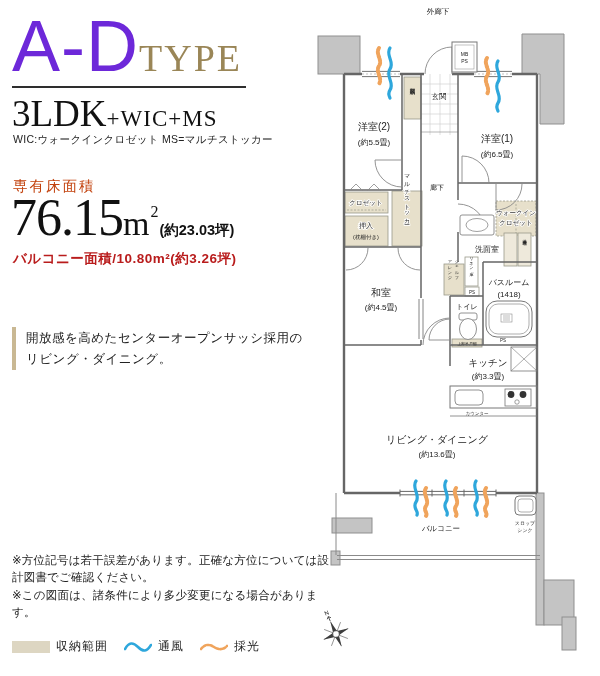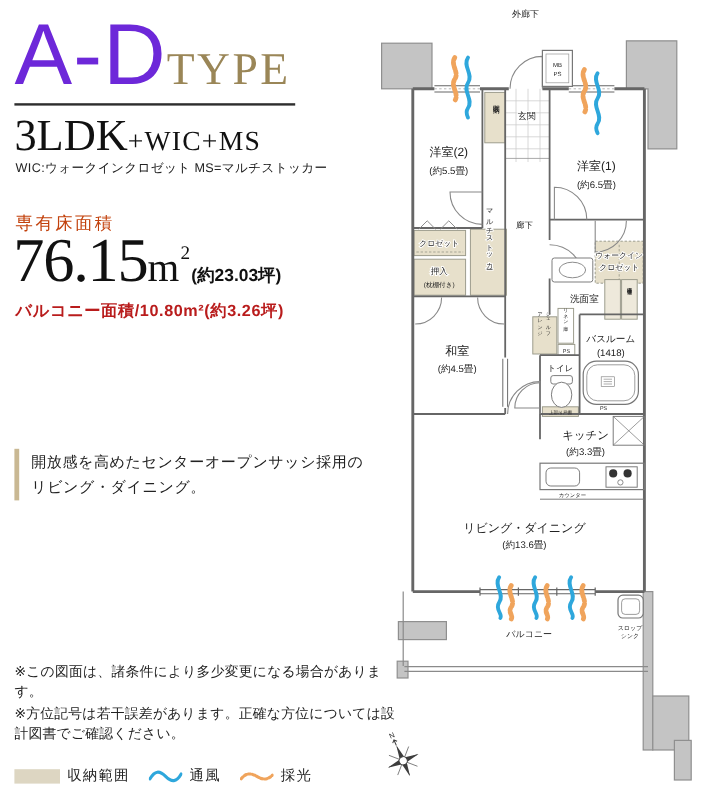--- a/index.html
+++ b/index.html
@@ -54,28 +54,28 @@
 
 <div class="abs area-label" style="left:13px;top:177px;">専有床面積</div>
 <div class="abs area-row" style="left:11px;top:192px;">
   <span class="area-val">76.15</span>
     <span class="area-unit">m</span>
     <span class="area-sup">2</span>
     <span class="area-tsubo">(約23.03坪)</span>
 </div>
 <div class="abs balc-line" style="left:13px;top:250px;">バルコニー面積/10.80m²(約3.26坪)</div>
 
-<div class="abs" style="left:12px;top:327px;width:305px;margin-top:47px;">
+<div class="abs" style="left:12px;top:327px;width:305px;">
   <div class="feature">開放感を高めたセンターオープンサッシ採用の
 リビング・ダイニング。</div>
 </div>
 
 <div class="abs" style="left:12px;top:552px;width:324px;">
+  <div class="note">※方位記号は若干誤差があります。正確な方位については設計図書でご確認ください。</div>
   <div class="note">※この図面は、諸条件により多少変更になる場合があります。</div>
-  <div class="note">※方位記号は若干誤差があります。正確な方位については設計図書でご確認ください。</div>
 </div>
 
 <div class="abs legend" style="left:12px;top:638px;">
   <span class="sw"></span>
   <span class="lbl">収納範囲</span>
   <svg width="28" height="12" viewBox="0 0 28 12">
     <path d="M1,8 C5,1 9,1 14,6 C19,11 23,11 27,4" fill="none" stroke="#2ea7dc" stroke-width="2.6" stroke-linecap="round"></path>
   </svg>
   <span class="lbl">通風</span>
   <svg width="28" height="12" viewBox="0 0 28 12">

